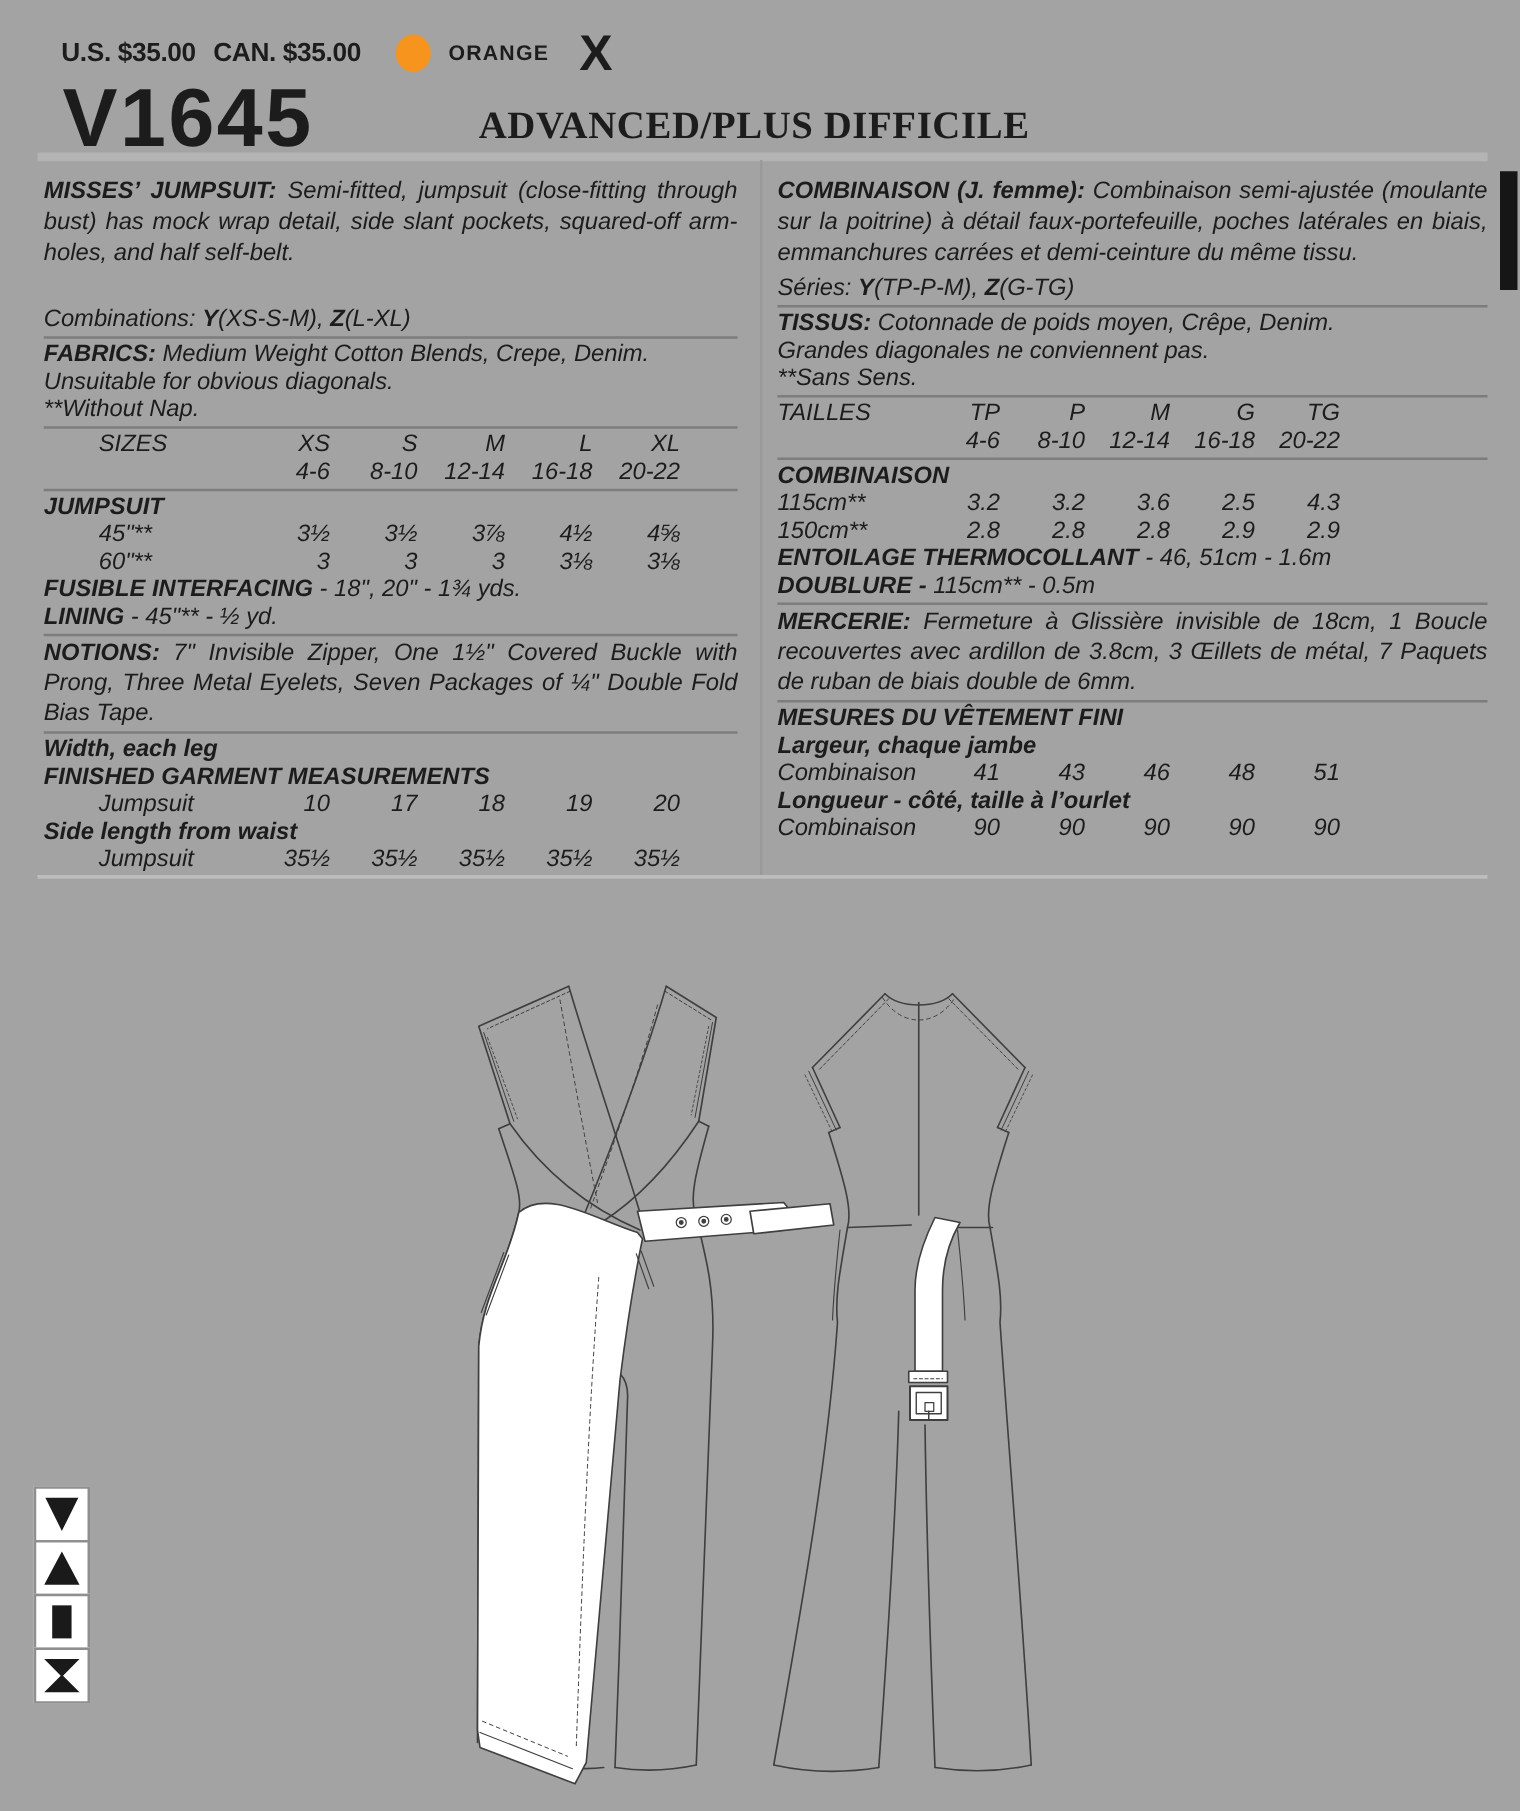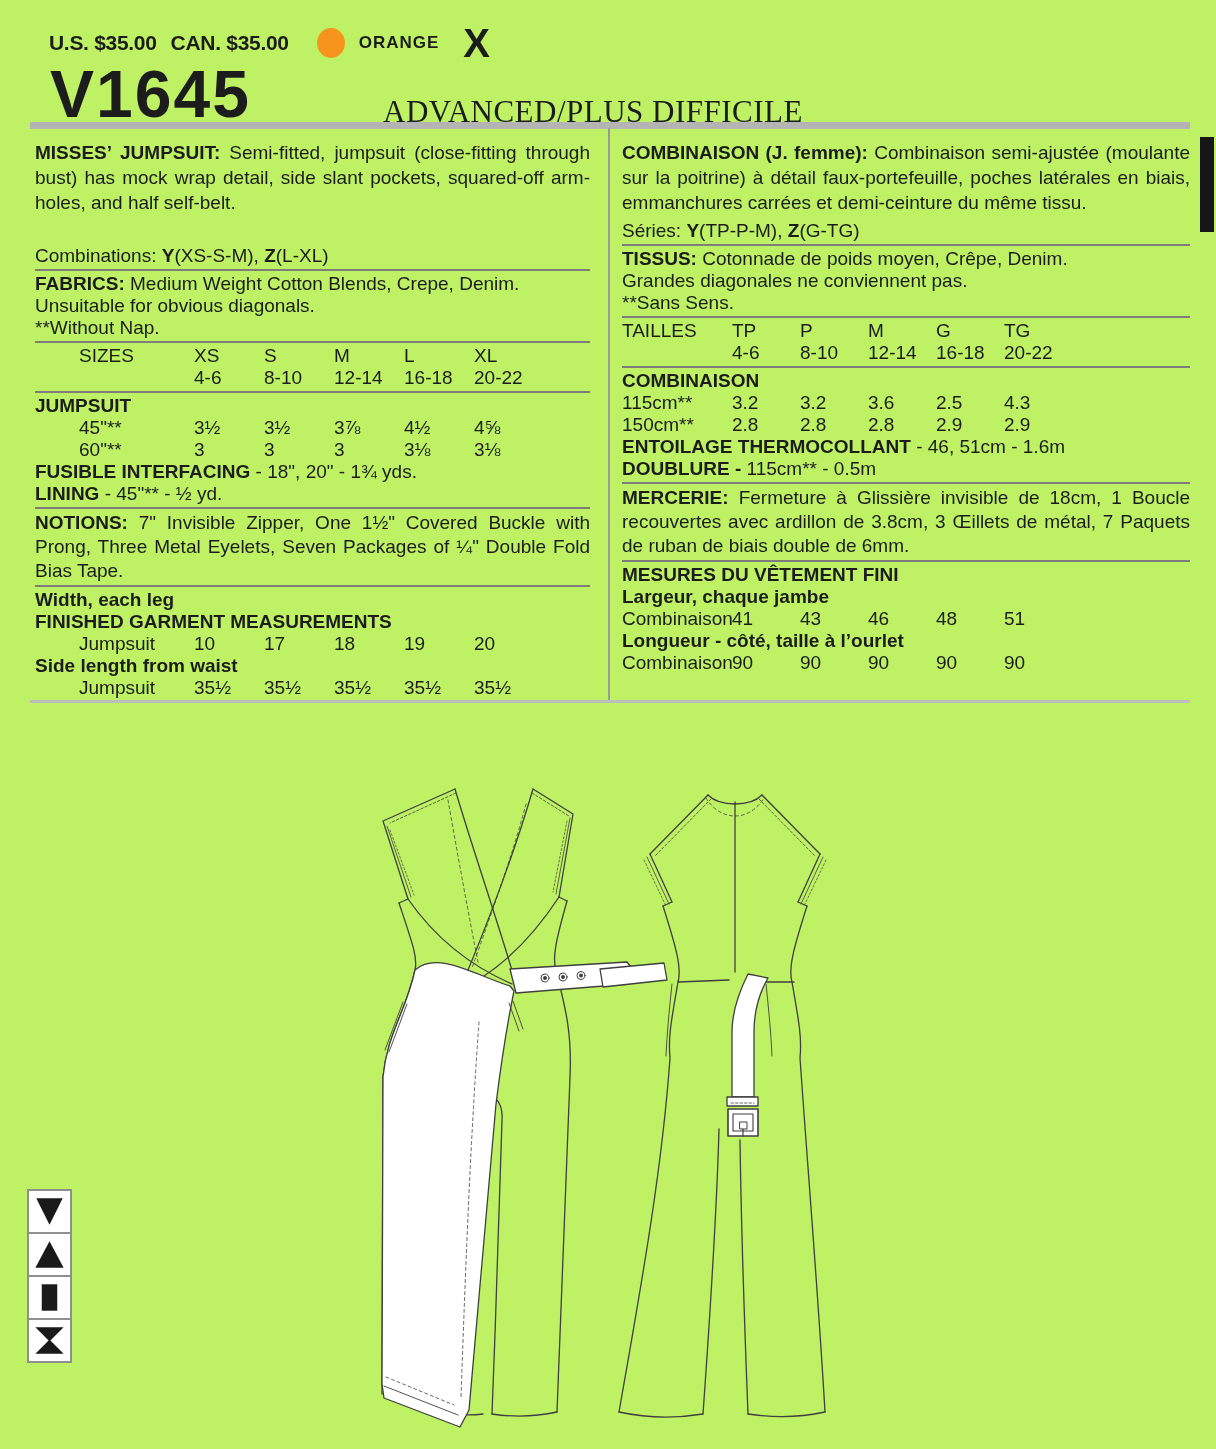--- a/index.html
+++ b/index.html
@@ -1,45 +1,45 @@
 <!DOCTYPE html>
 <html><head>
 <meta charset="utf-8">
 <style>
   html,body{margin:0;padding:0;background:#fff;}
-  .page{position:relative;width:1216px;height:1449px;background:#bef264;overflow:hidden;
+  .page{position:relative;width:1216px;height:1449px;background:#a3a3a3;overflow:hidden;
         font-family:"Liberation Sans",sans-serif;color:#1c1c1c;}
   
   .price-row{position:absolute;left:49px;top:28px;display:flex;align-items:center;gap:14px;}
   .price{font-weight:bold;font-size:21px;letter-spacing:-0.3px;white-space:nowrap;}
   .dot{width:28px;height:30px;border-radius:50%;background:#F7941D;margin-left:14px;}
   .cname{font-weight:bold;font-size:17px;letter-spacing:1px;}
   .ccode{font-weight:bold;font-size:40px;line-height:30px;margin-left:10px;}
   .vnum{position:absolute;left:50px;top:56px;font-family:Liberation Sans, sans-serif;
         font-weight:600;font-size:66px;letter-spacing:2px;text-align:right;}
-  .difficulty{position:absolute;left:383px;top:94px;font-family:"Liberation Serif",serif;
-        font-weight:400;font-size:31px;letter-spacing:0.5px;}
+  .difficulty{position:absolute;left:383px;top:82px;font-family:"Liberation Serif",serif;
+        font-weight:700;font-size:31px;letter-spacing:0.5px;}
   .toprule{position:absolute;left:30px;top:122px;width:1160px;height:7px;background:#b4b4b4;}
   .botrule{position:absolute;left:30px;top:700px;width:1160px;height:3px;background:#bdbdbd;}
   .vdivider{position:absolute;left:608px;top:128px;width:2px;height:574px;background:#9a9a9a;}
   .edgemark{position:absolute;left:1200px;top:137px;width:14px;height:95px;background:#161616;}
   
-  .col{position:absolute;top:140px;font-size:19px;}
+  .col{position:absolute;top:140px;font-size:19px;font-style:italic;}
   .col-l{left:35px;width:555px;}
   .col-r{left:622px;width:568px;}
   .para{margin:0;line-height:25px;text-align:justify;}
   .para2{margin:0;line-height:24px;text-align:justify;}
   .line{line-height:22px;white-space:nowrap;}
   .sp-l{height:30px;} .sp-r{height:5px;}
   .rule{border:0;border-top:2px solid #7d7d7d;margin:2px 0;}
   b{font-weight:bold;}
   .grid{display:grid;line-height:22px;}
   .g-en{grid-template-columns:115px repeat(5,70px);margin-left:44px;}
   .g-fr{grid-template-columns:110px repeat(5,68px);}
-  .cc{text-align:left;}
+  .cc{text-align:right;}
   
   .symcol{position:absolute;left:27px;top:1191px;}
   .symbox{width:45px;height:45px;border:2px solid #8f8f8f;box-sizing:border-box;background:#fff;
           display:flex;align-items:center;justify-content:center;margin-top:-2px;}
   
   .drawing{position:absolute;left:320px;top:772px;}
   .drawing path,.drawing line,.drawing rect,.drawing polygon,.drawing circle
      {vector-effect:non-scaling-stroke;}
 </style>
 </head>

